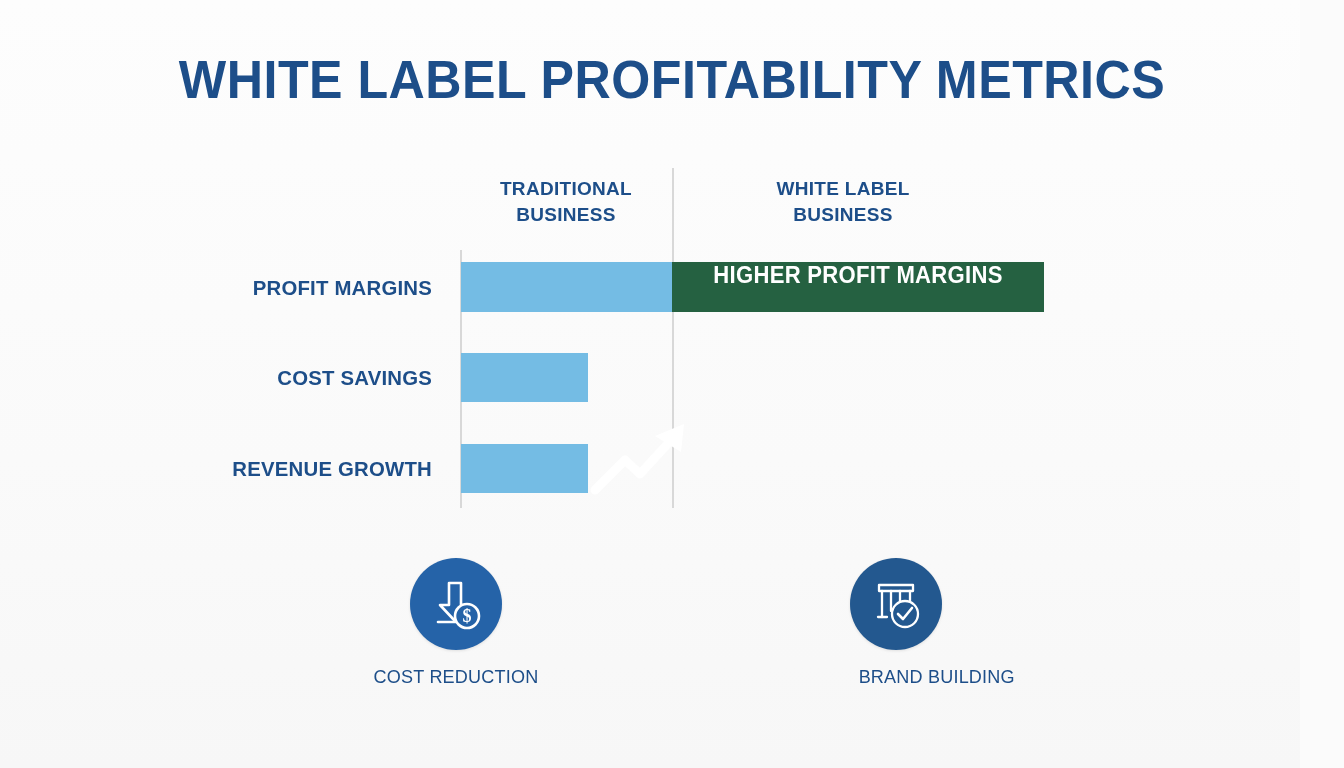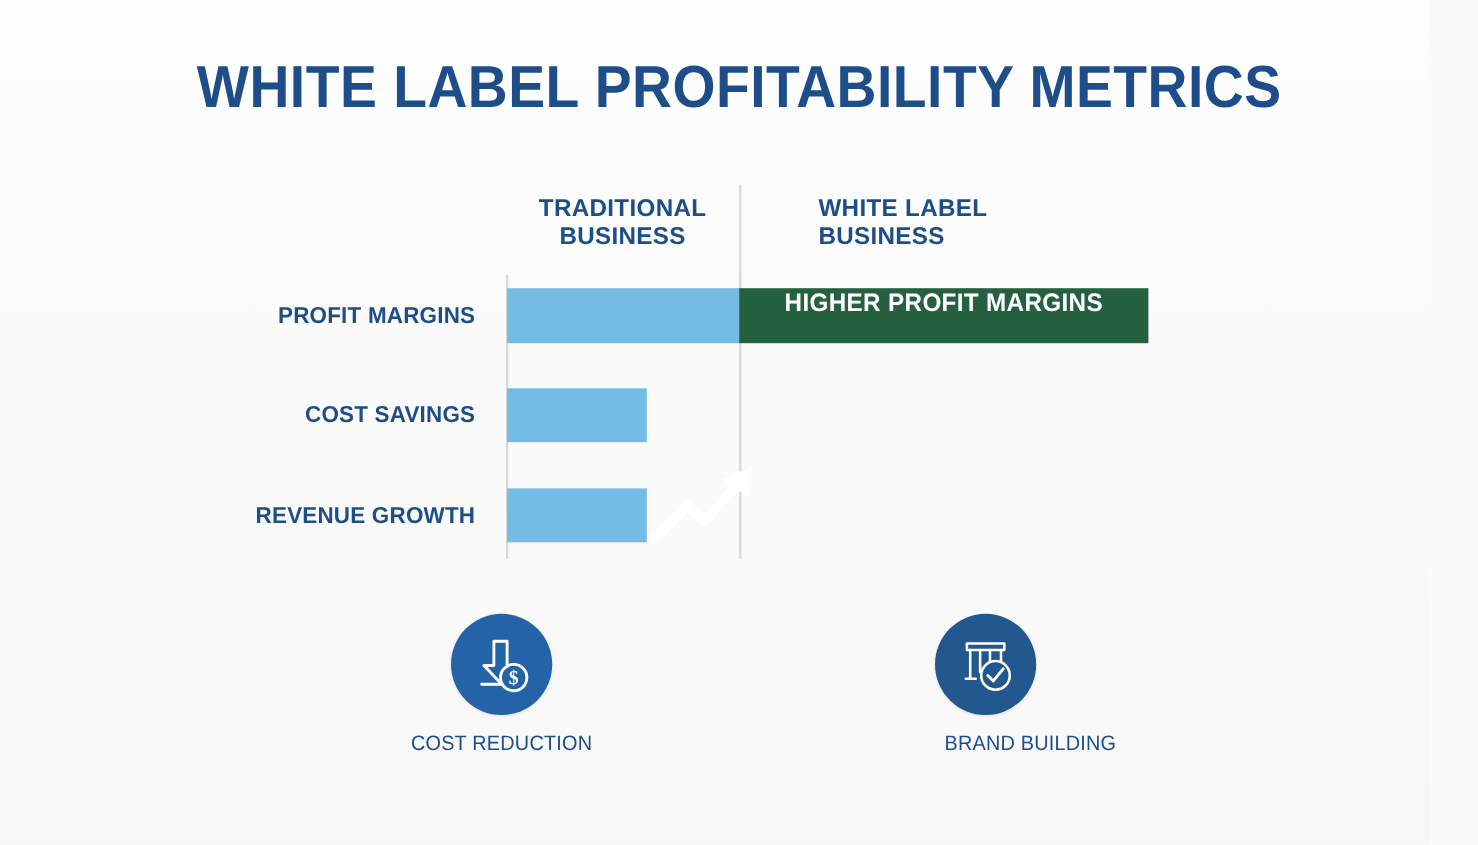--- a/index.html
+++ b/index.html
@@ -43,29 +43,29 @@
   .chart {
     position: absolute;
     left: 0;
     top: 0;
     width: 1344px;
     height: 768px;
   }
   .col-head {
     position: absolute;
     font-weight: bold;
-    font-size: 22px;
+    font-size: 19px;
     line-height: 26px;
     color: #1d4e89;
     letter-spacing: 0.3px;
     text-align: center;
     white-space: pre-line;
   }
   .col-head.trad { left: 460px; top: 176px; width: 212px; }
-  .col-head.wl   { left: 708px; top: 176px; width: 270px; text-align: left; margin-left: 36px; }
+  .col-head.wl   { left: 708px; top: 176px; width: 270px; text-align: center; }
 
   .axis-line {
     position: absolute;
     left: 460px;
     top: 250px;
     width: 1.6px;
     height: 258px;
     background: #d8d8d8;
   }
   .divider-line {

